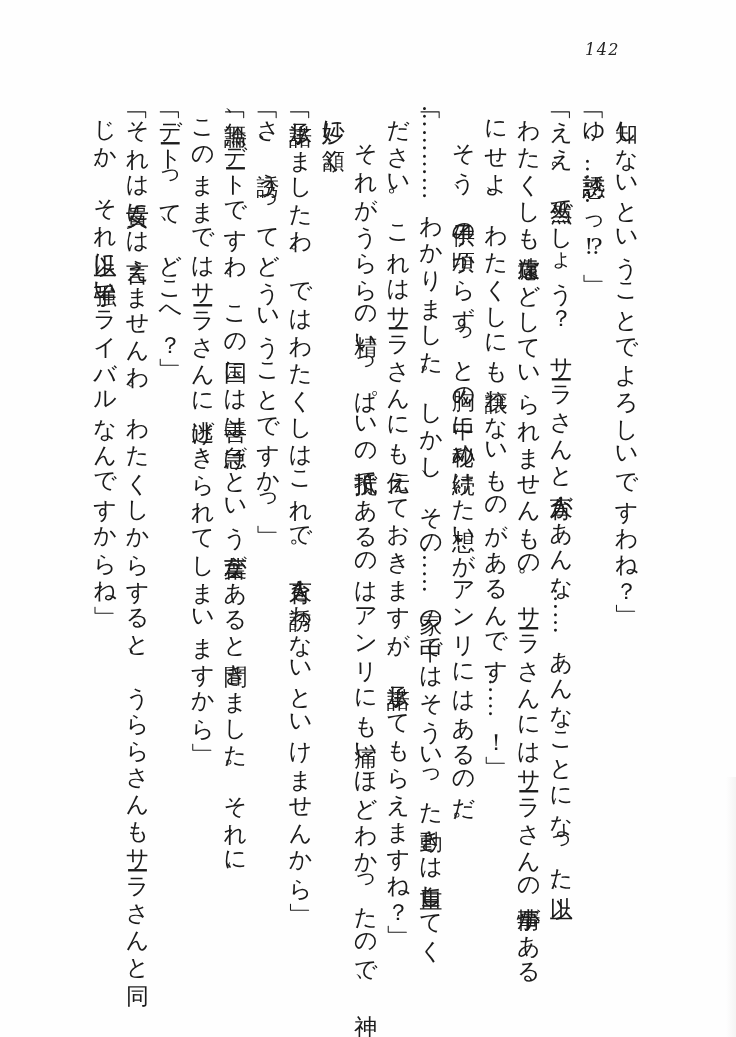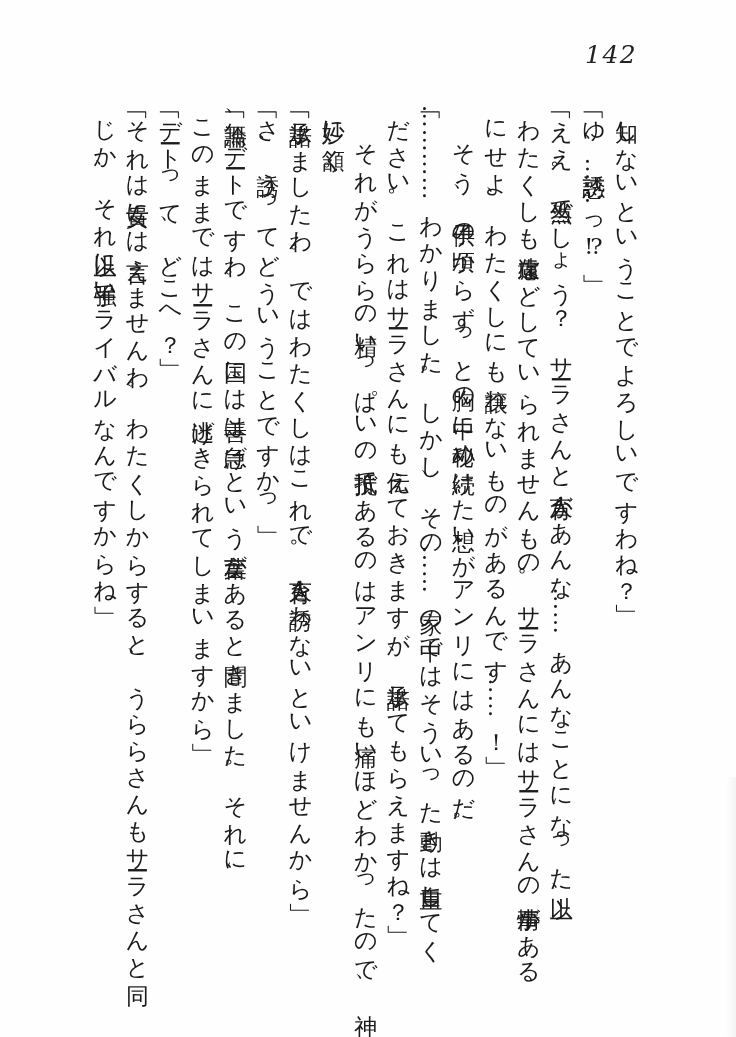--- a/index.html
+++ b/index.html
@@ -24,21 +24,21 @@
     bottom: 0;
     width: 10px;
     height: 260px;
     background: linear-gradient(to right, rgba(160,155,150,0) 0%, rgba(160,155,150,0.10) 100%);
     pointer-events: none;
   }
   .page-number {
     position: absolute;
     top: 40px;
     left: 585px;
-    font-size: 25px;
+    font-size: 16px;
     font-style: italic;
     letter-spacing: 1.5px;
     color: #222222;
   }
   .text-block {
     position: absolute;
     top: 104px;
     right: 93px;
     height: 910px;
     writing-mode: vertical-rl;

